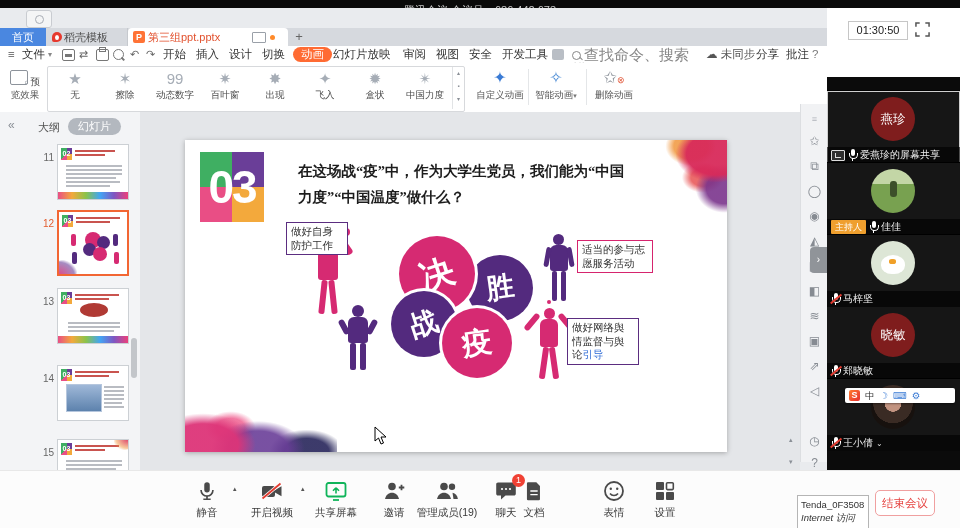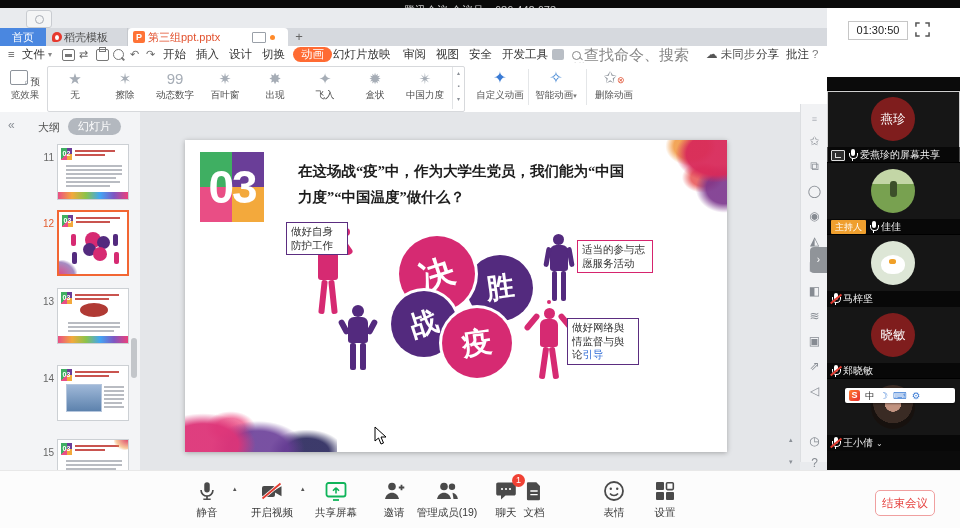--- a/index.html
+++ b/index.html
@@ -586,16 +586,20 @@
     <div class="tbitem" style="left:641px;width:48px">
       <svg width="24" height="24" viewBox="0 0 24 24">
         <rect x="3" y="3" width="8" height="8" rx="1" fill="#4a4a4a"></rect>
         <rect x="13.5" y="3.8" width="6.8" height="6.8" rx="1" fill="none" stroke="#4a4a4a" stroke-width="1.6"></rect>
         <rect x="3" y="13" width="8" height="8" rx="1" fill="#4a4a4a"></rect>
         <rect x="13" y="13" width="8" height="8" rx="1" fill="#4a4a4a"></rect>
       </svg>
       <span>设置</span>
     </div>
 
+    <div class="abs netbox">
+      <span>Tenda_0F3508</span><br>
+      <span class="it">Internet 访问</span>
+    </div>
     <div class="abs endbtn">结束会议</div>
   </div>
 
 </div>
 
 </body></html>

